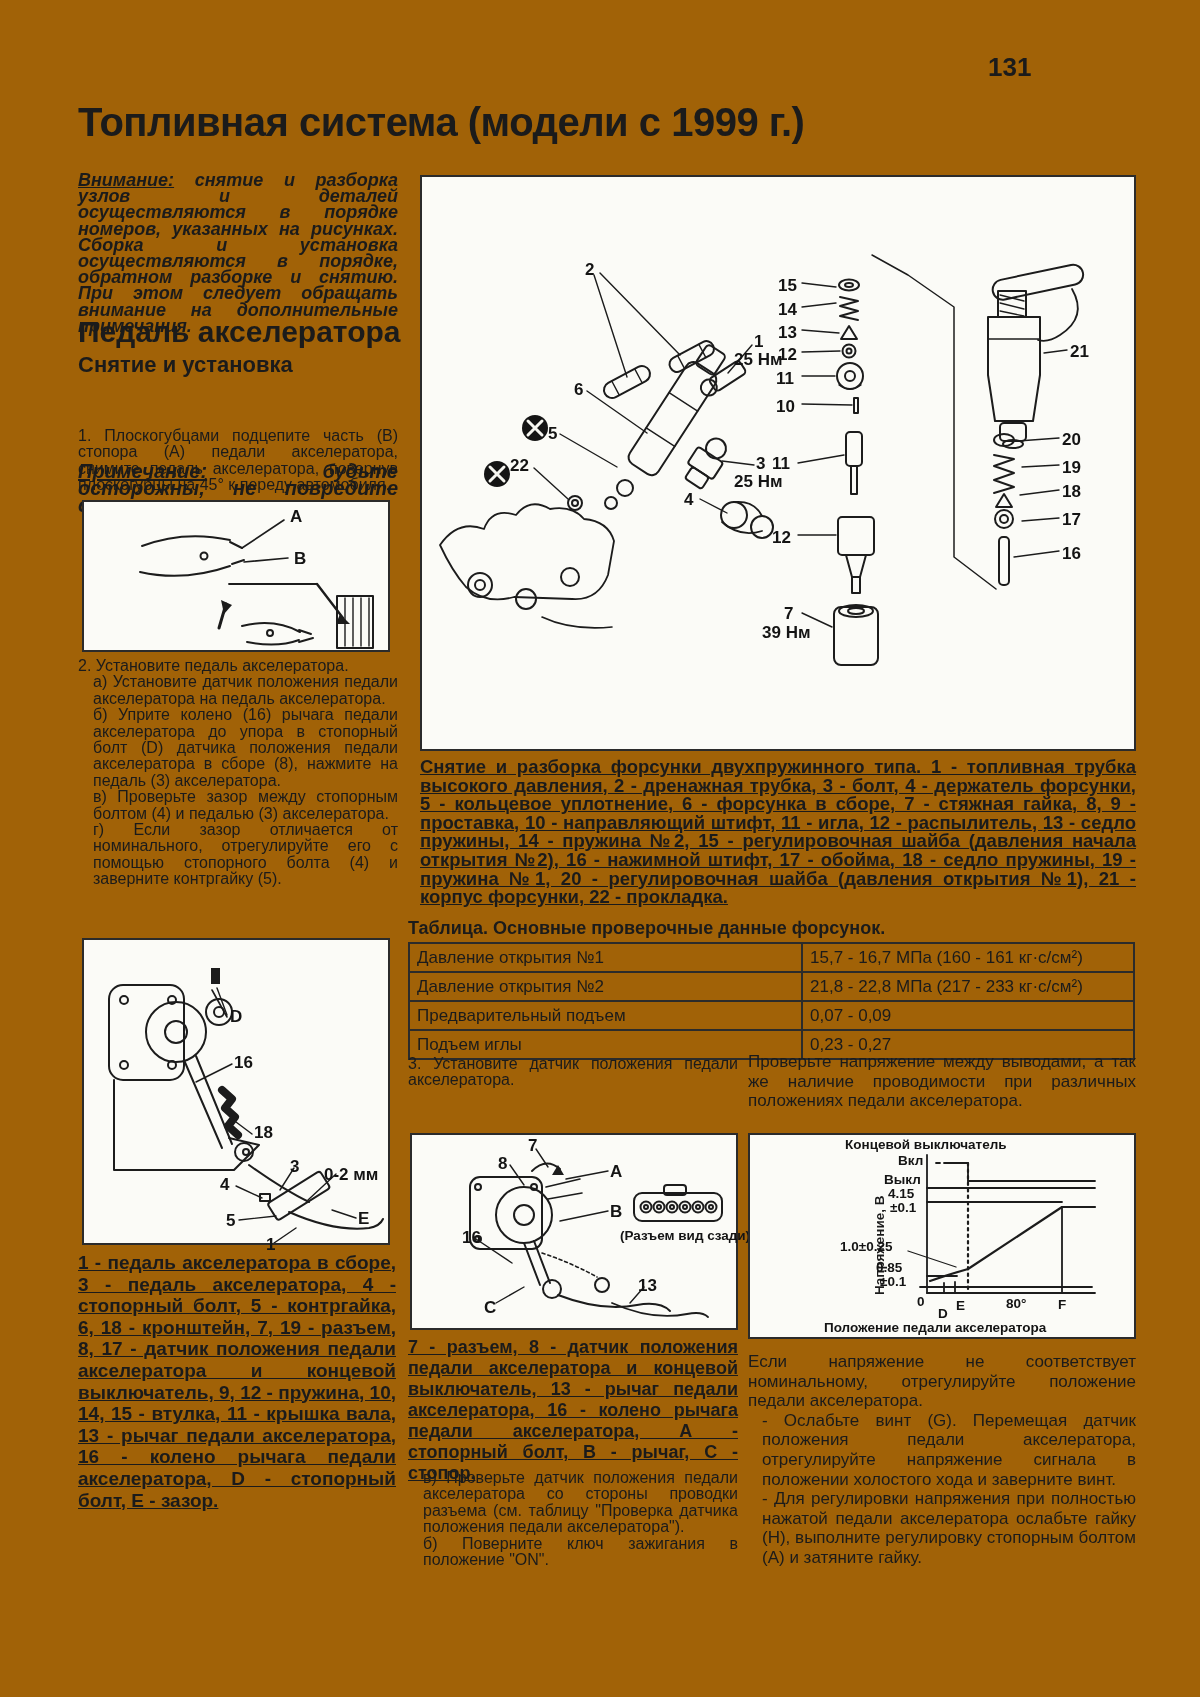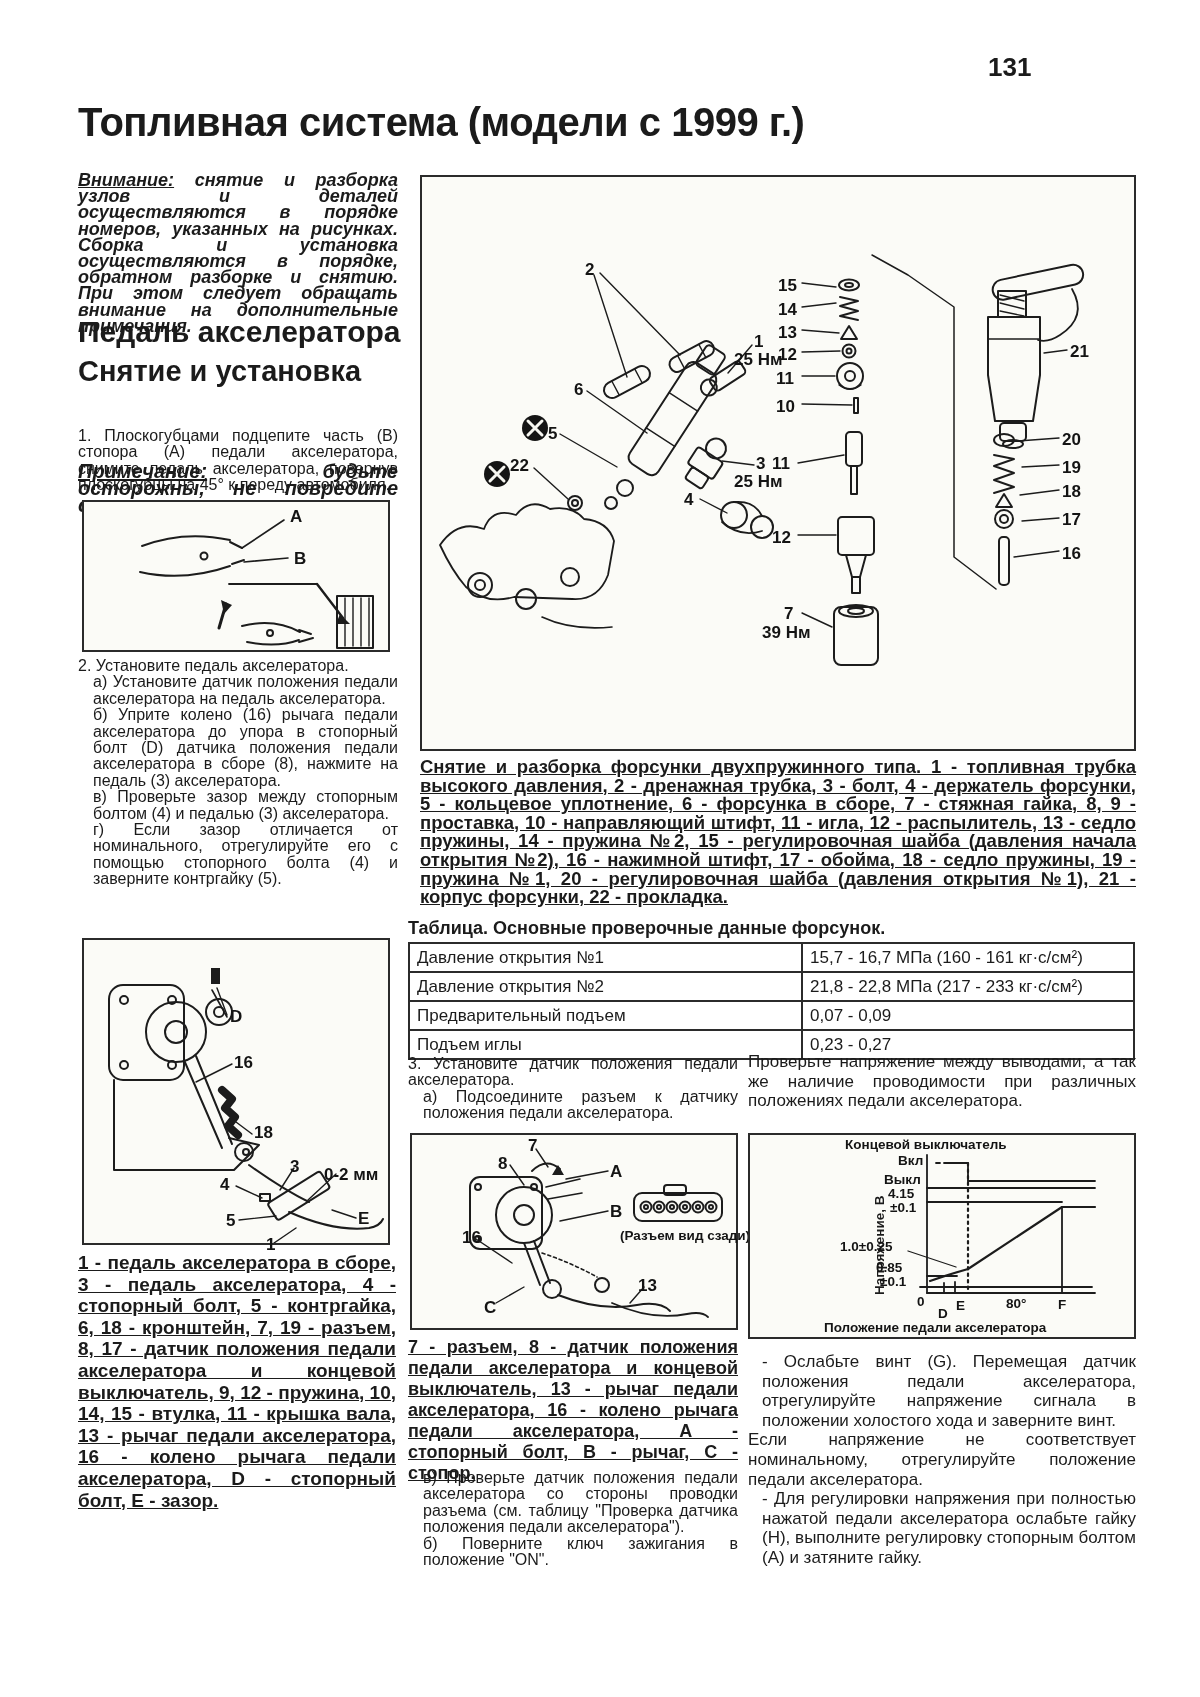--- a/index.html
+++ b/index.html
@@ -1,25 +1,25 @@
 <!DOCTYPE html>
 <html><head>
 <meta charset="utf-8">
 <style>
   html,body{margin:0;padding:0;background:#9a9a9a;}
-  .page{position:relative;width:1200px;height:1697px;margin:0 auto;background:#ffffff;
+  .page{position:relative;width:1200px;height:1697px;margin:0 auto;background:#a16207;
         font-family:"Liberation Sans","DejaVu Sans",sans-serif;color:#1b1b1b;overflow:hidden;}
   .abs{position:absolute;}
   .jtext{text-align:justify;}
   p{margin:0;}
   .page-num{font-size:26px;font-weight:bold;}
   .title{font-size:40px;font-weight:bold;letter-spacing:-0.5px;white-space:nowrap;}
   .warn{font-size:18px;font-weight:bold;font-style:italic;line-height:16.2px;}
   .h2{font-size:30px;font-weight:bold;line-height:32px;}
-  .h3{font-size:29px;font-weight:bold;line-height:26px;margin-top:8px;}
+  .h3{font-size:22px;font-weight:bold;line-height:26px;margin-top:2px;}
   .body-p{font-size:16px;line-height:16.4px;}
   .note{font-size:20px;font-weight:bold;font-style:italic;line-height:17px;}
   .ul{text-decoration:underline;}
   .sub{padding-left:15px;}
   .fig{position:absolute;background:#fbfbf7;border:2px solid #2b2b2b;box-sizing:border-box;}
   .fig svg{position:absolute;left:0;top:0;}
   .flabel{position:absolute;font-weight:bold;font-size:17px;line-height:17px;white-space:nowrap;color:#141414;}
   .flabel.sm{font-size:13.5px;line-height:14px;}
   .cap{font-weight:bold;text-decoration:underline;}
   .cap-main{font-size:18.5px;line-height:18.6px;}
@@ -265,21 +265,20 @@
         </tr>
         <tr>
           <td class="c1">Подъем иглы</td>
           <td class="c2">0,23 - 0,27</td>
         </tr>
       </tbody>
   </table>
 
   <div class="abs" style="left:408px;top:1056px;width:330px;">
     <p class="body-p jtext">3. Установите датчик положения педали акселератора.</p>
-    <p class="body-p jtext sub">а) Подсоедините разъем к датчику положения педали акселератора.</p>
   </div>
 
   <div class="fig" style="left:410px;top:1133px;width:328px;height:197px;">
     <svg width="324" height="193" viewBox="0 0 324 193" fill="none" stroke="#1c1c1c" stroke-width="2">
       <rect x="58" y="42" width="72" height="72" rx="10"></rect>
       <circle cx="66" cy="52" r="3"></circle>
         <circle cx="66" cy="104" r="3"></circle>
         <circle cx="122" cy="52" r="3"></circle>
       <circle cx="112" cy="80" r="28"></circle>
         <circle cx="112" cy="80" r="10"></circle>
@@ -358,18 +357,18 @@
       <span class="flabel sm" style="left: 130px; top: 140px;">±0.1</span>
       <span class="flabel sm" style="left: 167px; top: 160px;">0</span>
       <span class="flabel sm" style="left: 188px; top: 172px;">D</span>
       <span class="flabel sm" style="left: 206px; top: 164px;">E</span>
       <span class="flabel sm" style="left: 256px; top: 162px;">80°</span>
       <span class="flabel sm" style="left: 308px; top: 163px;">F</span>
       <span class="flabel sm" style="left: 74px; top: 186px;">Положение педали акселератора</span>
     </div>
 
   <div class="abs" style="left:748px;top:1352px;width:388px;">
+    <p class="rtext jtext">Если напряжение не соответствует номинальному, отрегулируйте положение педали акселератора.</p>
     <p class="rtext jtext" style="padding-left:14px;">- Ослабьте винт (G). Перемещая датчик положения педали акселератора, отрегулируйте напряжение сигнала в положении холостого хода и заверните винт.</p>
-    <p class="rtext jtext">Если напряжение не соответствует номинальному, отрегулируйте положение педали акселератора.</p>
     <p class="rtext jtext" style="padding-left:14px;">- Для регулировки напряжения при полностью нажатой педали акселератора ослабьте гайку (H), выполните регулировку стопорным болтом (А) и затяните гайку.</p>
   </div>
 
 </div>
 
 </body></html>

